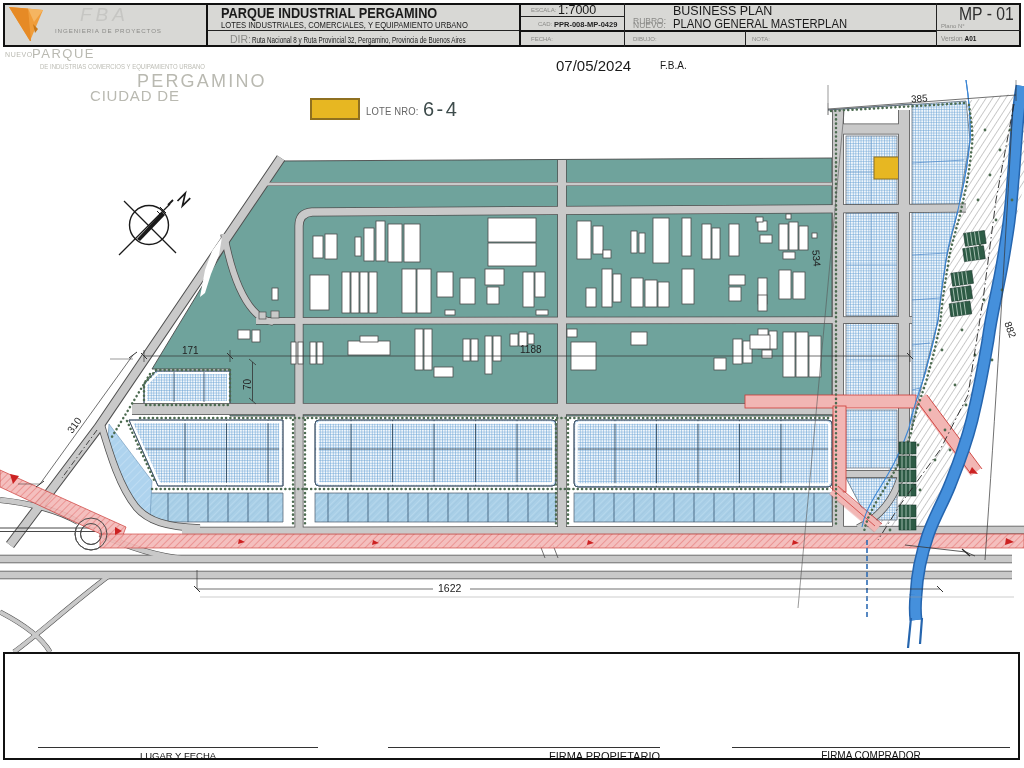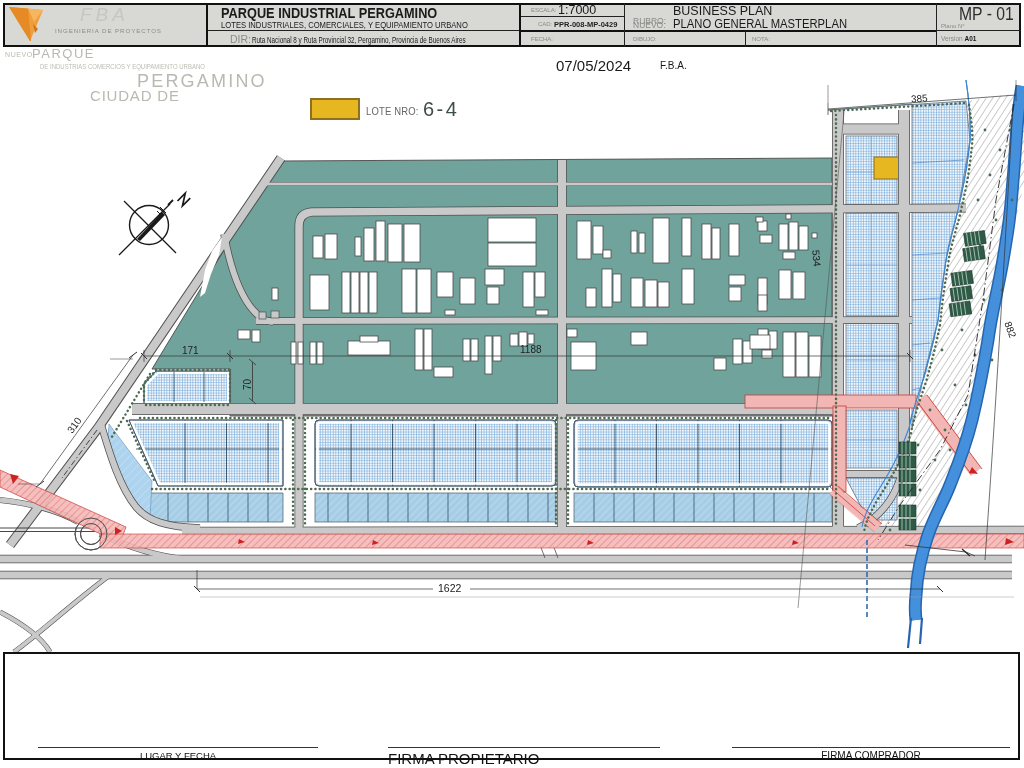--- a/index.html
+++ b/index.html
@@ -430,15 +430,15 @@
 
   <div class="abs" style="white-space:nowrap;left:310px;top:98px;width:50px;height:22px;background:#e7b722;border:2px solid #8f7020;box-sizing:border-box;"></div>
   <div class="abs" style="white-space:nowrap;left:366px;top:105px;font-size:11px;color:#666;letter-spacing:0.2px;transform:scaleX(0.86);transform-origin:0 0;">LOTE NRO:</div>
   <div class="abs" style="white-space:nowrap;left:423px;top:98px;font-size:20px;color:#3e4c4c;letter-spacing:2.5px;">6-4</div>
 
   <div class="abs" style="white-space:nowrap;left:3px;top:652px;width:1017px;height:108px;border:2px solid #111;box-sizing:border-box;background:#fff;"></div>
   <div class="abs" style="white-space:nowrap;left:38px;top:747px;width:280px;height:1px;background:#333;"></div>
   <div class="abs" style="white-space:nowrap;left:388px;top:747px;width:272px;height:1px;background:#333;"></div>
   <div class="abs" style="white-space:nowrap;left:732px;top:747px;width:278px;height:1px;background:#333;"></div>
   <div class="abs" style="white-space:nowrap;left:38px;top:750px;width:280px;text-align:center;font-size:9.5px;color:#111;">LUGAR Y FECHA</div>
-  <div class="abs" style="white-space:nowrap;left:388px;top:750px;width:272px;text-align:left;font-size:15px;color:#111;">FIRMA PROPIETARIO</div>
+  <div class="abs" style="white-space:nowrap;left:388px;top:750px;width:272px;text-align:right;font-size:11px;color:#111;">FIRMA PROPIETARIO</div>
   <div class="abs" style="white-space:nowrap;left:732px;top:750px;width:278px;text-align:center;font-size:10px;color:#111;">FIRMA COMPRADOR</div>
 </div>
 
 </body></html>

